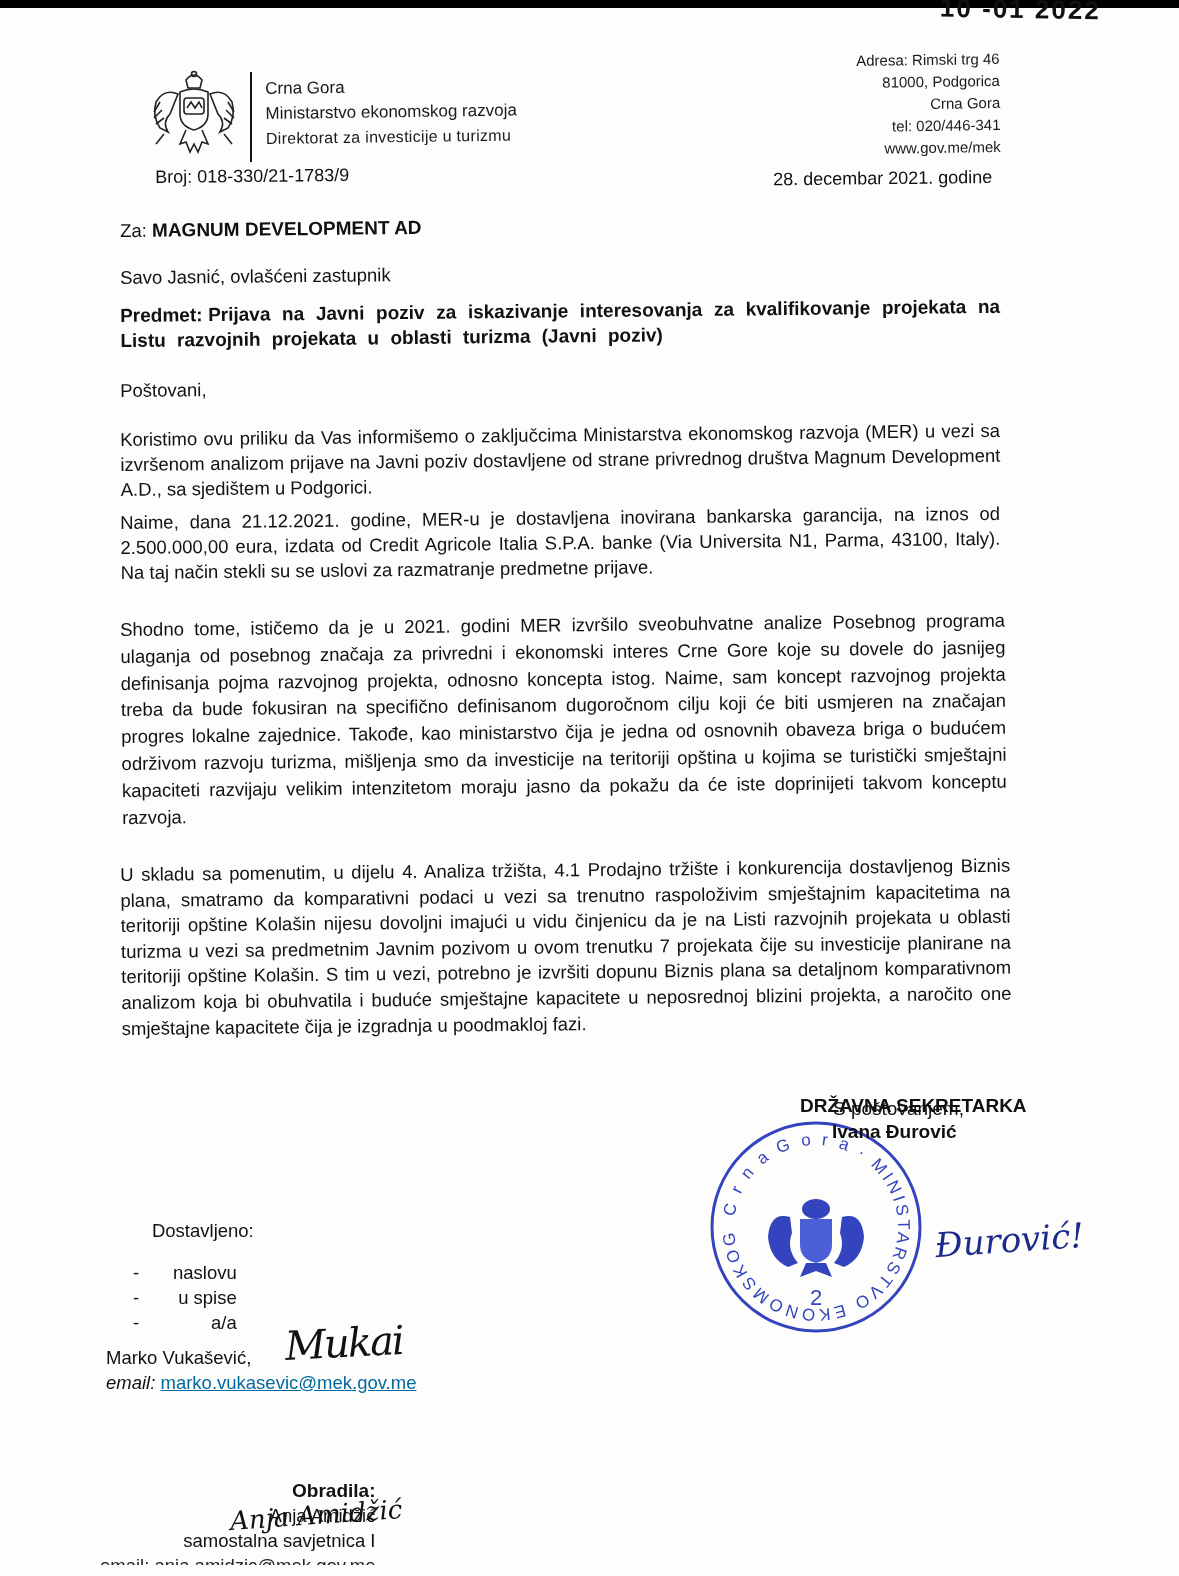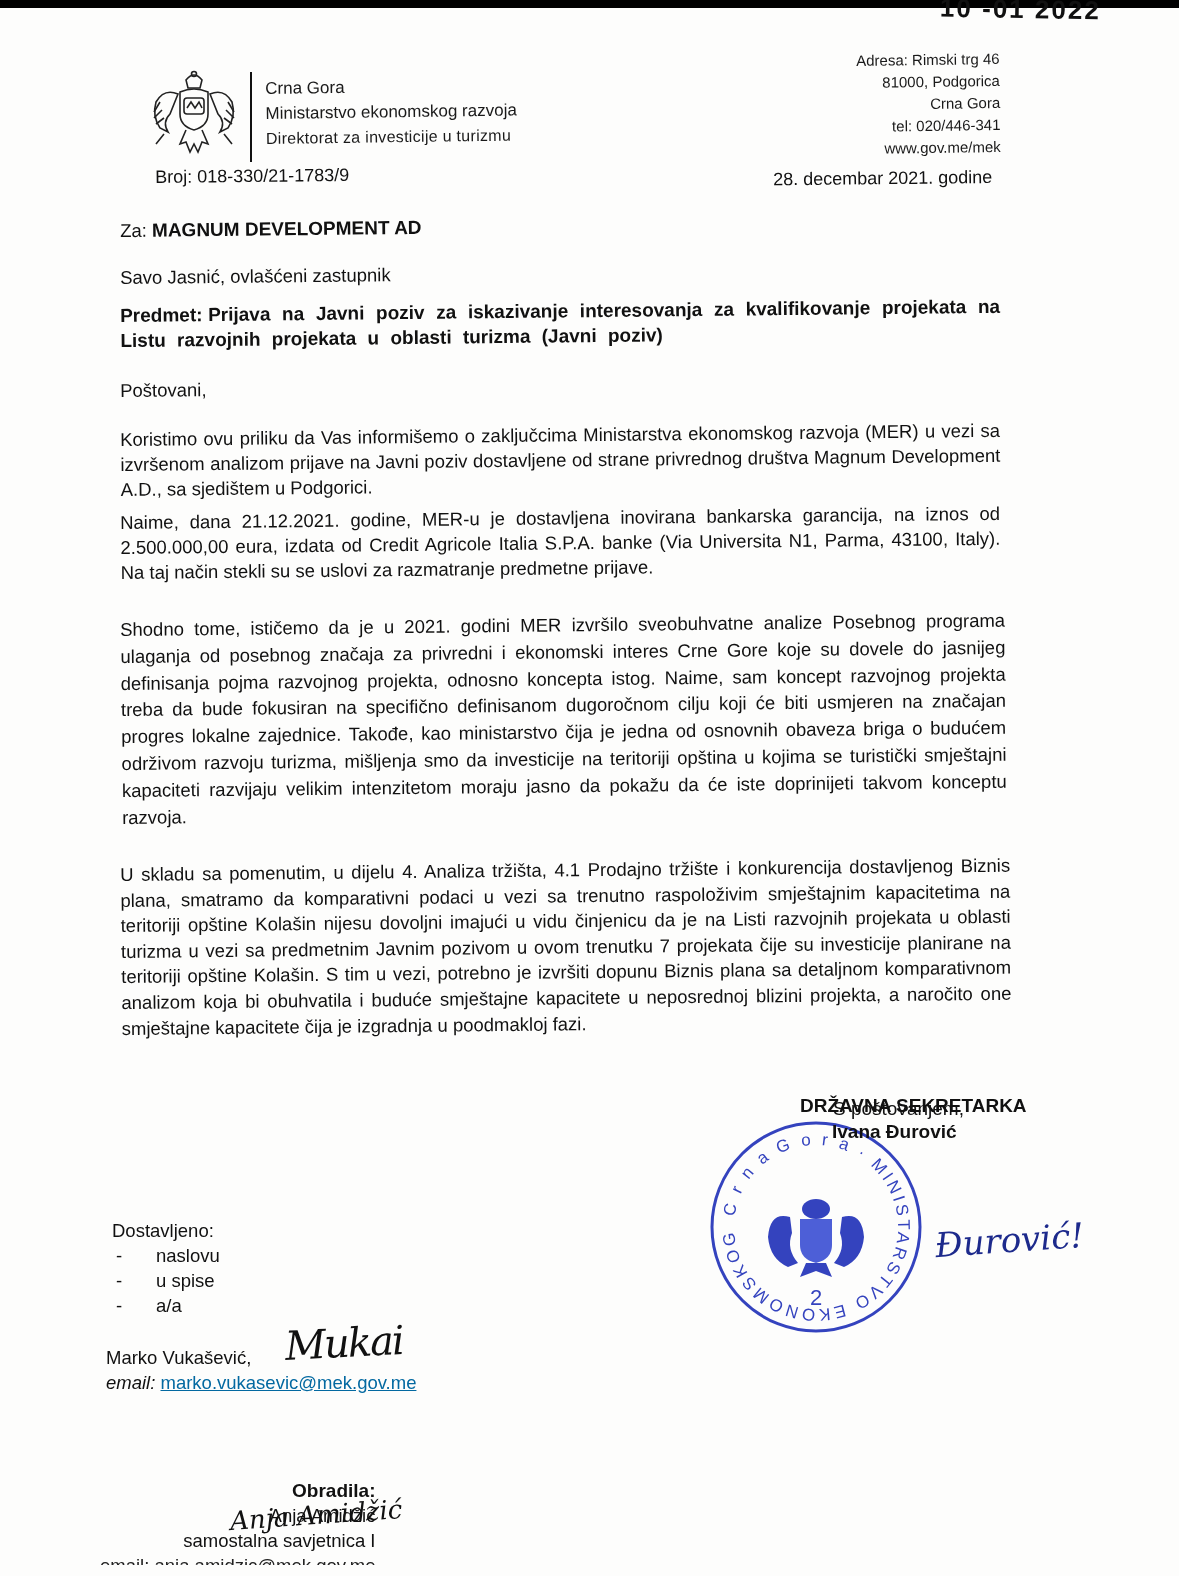--- a/index.html
+++ b/index.html
@@ -36,22 +36,22 @@
   .p2 { top: 510px; text-align: justify; }
   .p3 { top: 617px; text-align: justify; width: 885px; line-height: 26.8px; }
   .p4 { top: 862px; text-align: justify; width: 890px; line-height: 25.6px; }
 
   .closing { position: absolute; left: 833px; top: 1098px; font-size: 19px; }
   .sig-title { position: absolute; left: 800px; top: 1095px; font-size: 19px; font-weight: bold; text-align: right; }
   .sig-title .name { display: block; text-align: left; padding-left: 32px; margin-top: 4px; }
   .sig-hand { position: absolute; left: 935px; top: 1220px; font-family: "DejaVu Serif", serif; font-style: italic; font-size: 34px; color: #1d2a8c; transform: rotate(-4deg); }
   .stamp { position: absolute; left: 706px; top: 1117px; width: 220px; height: 220px; opacity: 0.9; }
 
-  .dostav { position: absolute; left: 112px; top: 1218px; font-size: 18.5px; line-height: 25px; }
-  .dostav ul { list-style: none; margin: 0; padding: 0; }
+  .dostav { position: absolute; left: 112px; top: 1218px; font-size: 18.5px; line-height: 25px; text-align: right; }
+  .dostav ul { list-style: none; margin: 17px; padding: 0; }
   .dostav li { position: relative; padding-left: 44px; }
   .dostav li::before { content: "-"; position: absolute; left: 4px; }
 
   .approved { position: absolute; left: 106px; top: 1345px; font-size: 18.5px; line-height: 25px; }
   .approved .h { font-weight: bold; font-size: 19px; }
   .approved .email a { color: #0369a1; text-decoration: underline; }
   .approved .email .lbl { font-style: italic; }
   .initials { position: absolute; font-family: "DejaVu Serif", serif; font-style: italic; color: #111; }
   .ini1 { left: 285px; top: 1320px; font-size: 40px; transform: rotate(-3deg); letter-spacing: -2px; }
   .ini2 { left: 230px; top: 1500px; font-size: 26px; transform: rotate(-4deg); }

